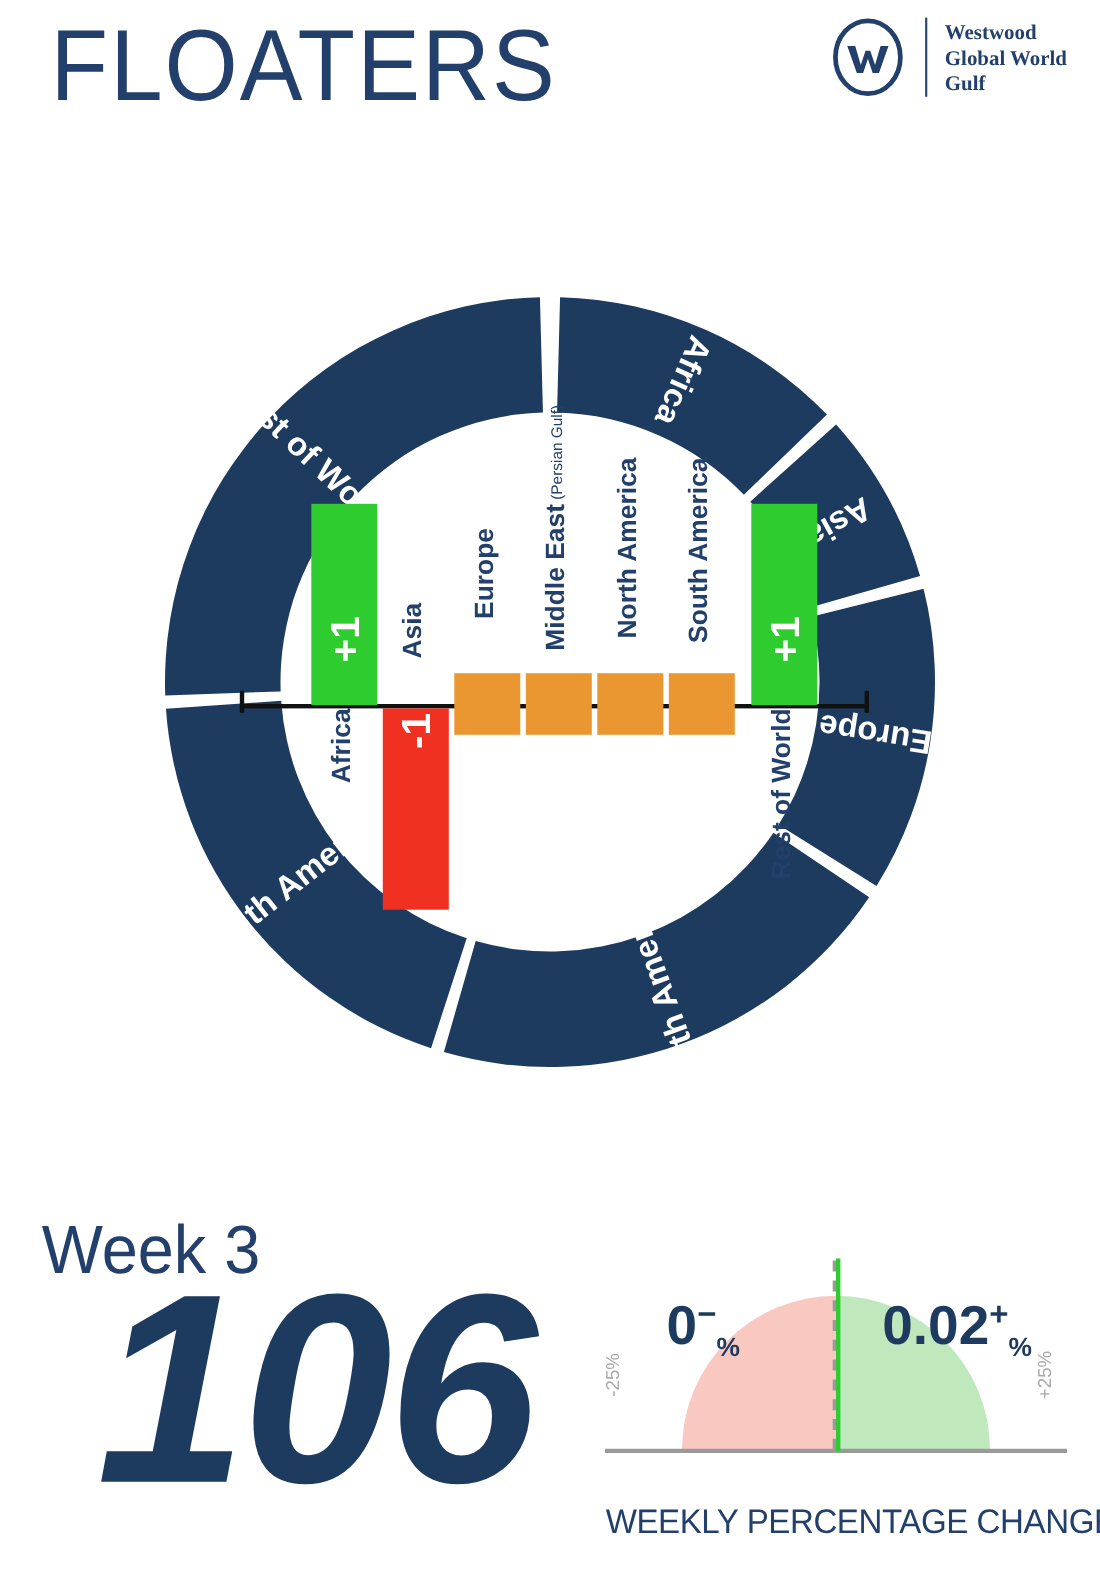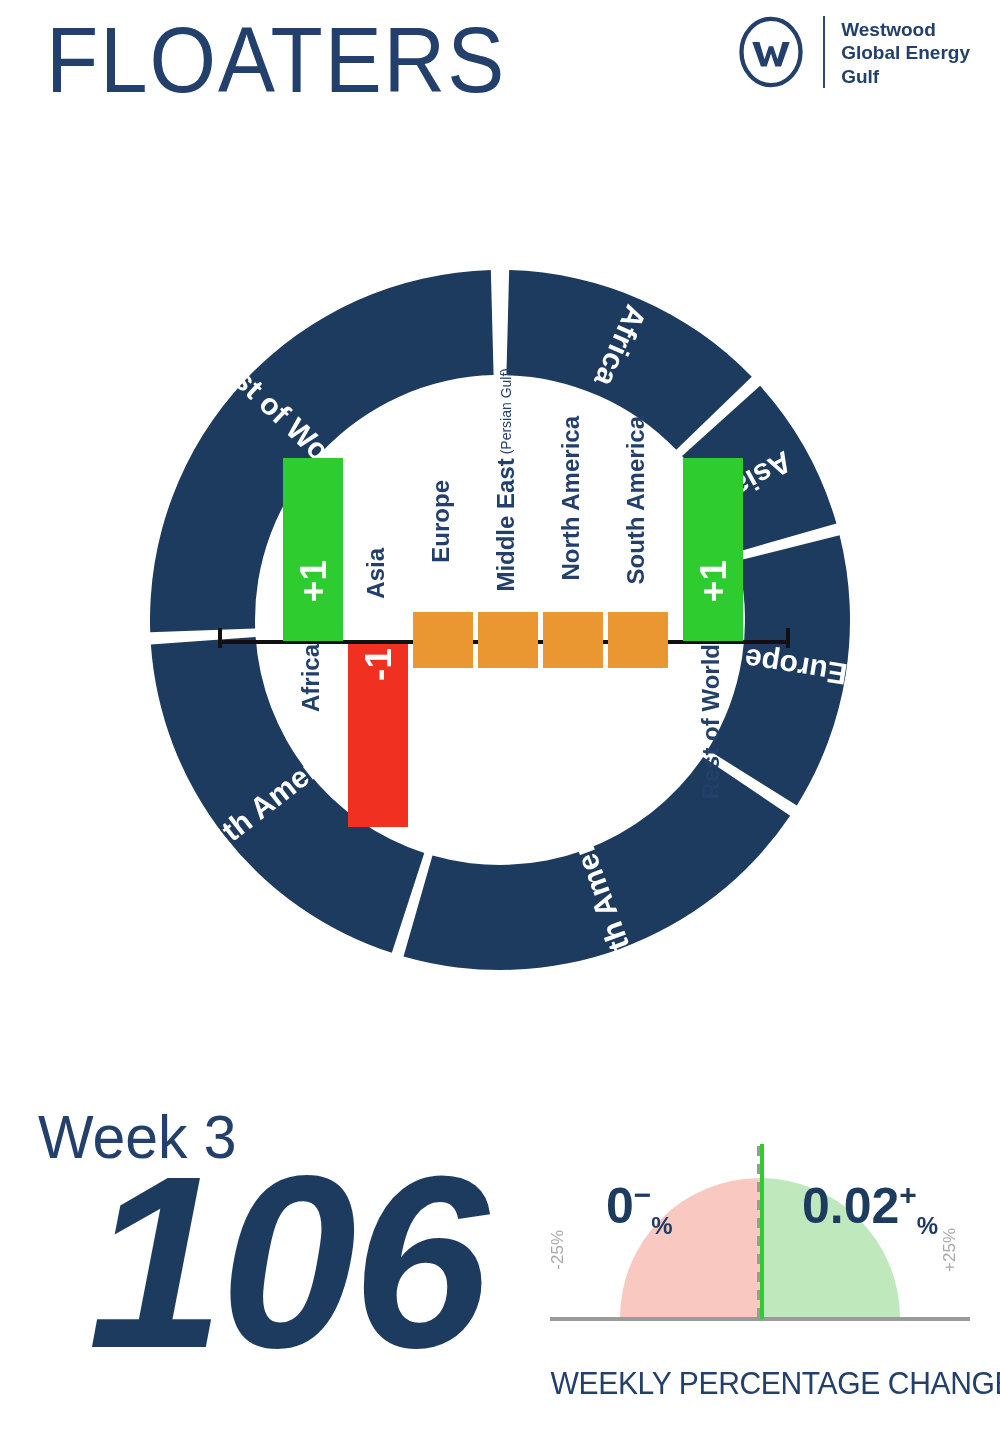--- a/index.html
+++ b/index.html
@@ -13,21 +13,21 @@
   }
   
   #header{position:absolute;left:6px;top:0;width:1000px;height:140px;}
   #page-title{
     position:absolute;left:40px;top:14px;
     font-size:92px;font-weight:300;letter-spacing:2px;
     color:#22406b;line-height:1;
     font-family:"Liberation Sans", sans-serif;
     transform:scaleX(0.93);transform-origin:left top;
   }
-  #logo-wrap{position:absolute;right:36px;top:16px;display:flex;align-items:center;gap:0px;}
+  #logo-wrap{position:absolute;right:36px;top:16px;display:flex;align-items:flex-end;gap:0px;font-family:Liberation Serif, serif;}
   #logo-mark{width:72px;height:72px;flex:0 0 auto;}
   #logo-divider{width:2px;height:72px;background:#2a4a73;margin:0 16px;}
   #logo-text{
     font-size:19px;font-weight:bold;line-height:1.22;color:#22406b;
     padding-top:2px;letter-spacing:0px;
   }
   
   #donut-section{position:absolute;left:0;top:140px;width:1000px;height:960px;}
   #donut-svg{position:absolute;left:0;top:0;}
   
@@ -98,21 +98,21 @@
   <div id="page-title">FLOATERS</div>
 
   <div id="logo-wrap">
     <svg id="logo-mark" viewBox="0 0 100 100">
       <ellipse cx="50" cy="50" rx="41" ry="46" fill="none" stroke="#22406b" stroke-width="6"></ellipse>
       <path d="M24 36 L34 36 L41 60 L47 42 L53 42 L59 60 L66 36 L76 36 L64 70 L56 70 L50 52 L44 70 L36 70 Z" fill="#22406b"></path>
     </svg>
     <div id="logo-divider"></div>
     <div id="logo-text">
       <div>Westwood</div>
-      <div>Global Energy</div>
+      <div>Global World</div>
       <div>Gulf</div>
     </div>
   </div>
 </div>
 
 <div id="donut-section">
   <svg id="donut-svg" width="1000" height="960" viewBox="0 0 1000 960">
     <g id="donut-paths">
         <path d="M 509.1619319077556 130.11993625855496 A 350 350 0 0 1 751.7689301185279 236.86957033935096 L 676.2382510829696 309.8086992375457 A 245 245 0 0 0 506.4133523354289 235.08395538098847 Z" fill="#1d3a5f"></path>
         <path d="M 760.1006889170881 245.80428777439963 A 350 350 0 0 1 836.4415935784116 383.5269254640503 L 735.5091155048881 412.4688478248352 A 245 245 0 0 0 682.0704822419616 316.0630014420797 Z" fill="#1d3a5f"></path>

